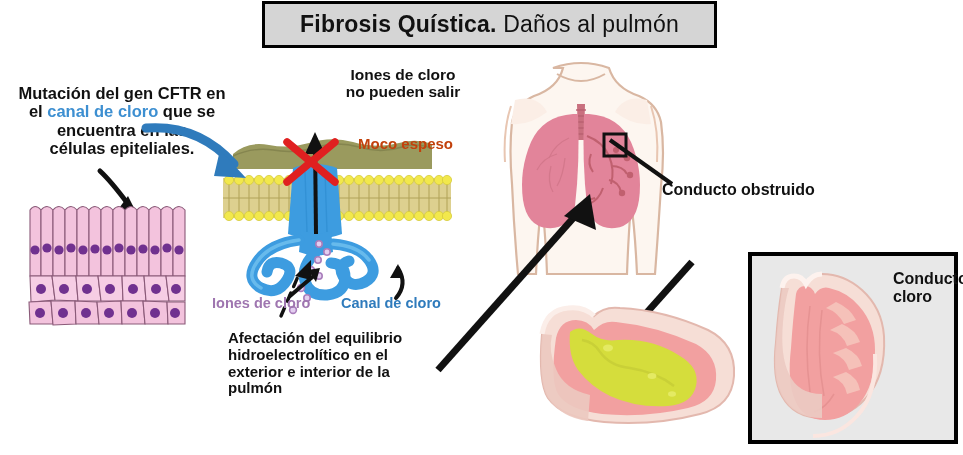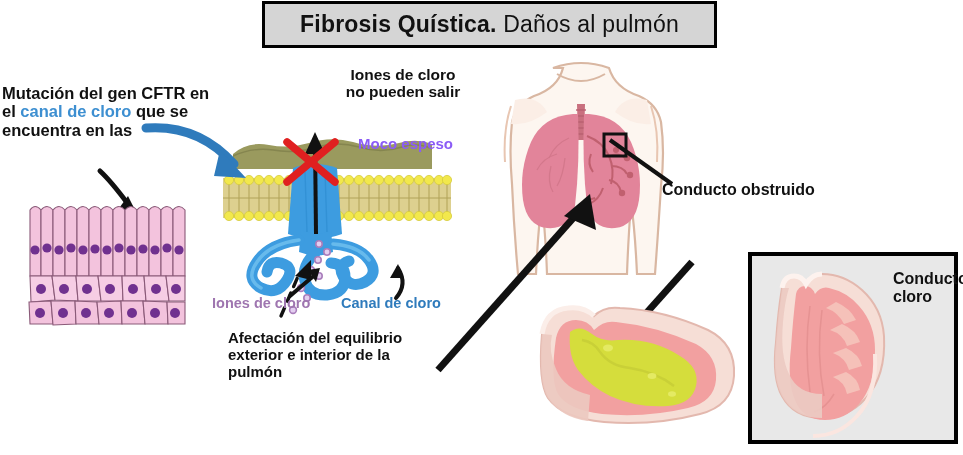--- a/index.html
+++ b/index.html
@@ -20,30 +20,30 @@
   }
   #title-box .ttl{font-size:23px;color:#111;white-space:nowrap;letter-spacing:.2px;}
   #title-box .ttl b{font-weight:bold;}
   #title-box .ttl span.light{font-weight:normal;}
 
   
   .txt{color:#111;line-height:1.12;}
   .cond{font-family:"Liberation Sans Narrow","Liberation Sans",sans-serif;
         font-stretch:condensed;}
   #left-caption{
-    left:2px;top:84px;width:240px;
+    left:2px;top:84px;width:240px;text-align:center;
     font-size:16.5px;font-weight:bold;
   }
   #left-caption .blue{color:#3d8fd1;}
   #ions-out-label{
     left:323px;top:66px;width:160px;text-align:center;
     font-size:15.5px;font-weight:bold;
   }
   #moco-label{
-    left:358px;top:136px;font-size:15px;font-weight:bold;color:#8b5cf6;
+    left:358px;top:136px;font-size:15px;font-weight:bold;color:#c2410c;
   }
   #ions-label{
     left:212px;top:295px;font-size:14.5px;font-weight:bold;color:#9f76b0;
   }
   #canal-label{
     left:341px;top:295px;font-size:14.5px;font-weight:bold;color:#2f7bbc;
   }
   #equilibrio-caption{
     left:228px;top:330px;width:244px;text-align:left;
     font-size:15px;font-weight:bold;
@@ -71,20 +71,21 @@
 <div class="stage">
 
   <div class="abs" id="title-box">
     <div class="ttl"><b>Fibrosis Quística.</b><span class="light"> Daños al pulmón</span></div>
   </div>
 
   <div class="abs txt cond" id="left-caption">
     <div><span>Mutación del </span><span>gen CFTR</span><span> en</span></div>
     <div><span>el </span><span class="blue">canal de cloro</span><span> que se</span></div>
     <div>encuentra en las</div>
+    <div>células epiteliales.</div>
   </div>
 
   <svg class="abs" style="left:90px;top:168px;" width="70" height="55">
     <path d="M10,3 C22,14 32,28 41,40" stroke="#111" stroke-width="5" fill="none" stroke-linecap="round"></path>
     <path d="M38,28 L48,48 L27,43 Z" fill="#111"></path>
   </svg>
 
   <svg class="abs" style="left:28px;top:202px;" width="170" height="125">
     <g stroke="#8a5a78" stroke-width="1.1">
 
@@ -303,20 +304,21 @@
     <path d="M4,28 q14,-12 26,-22" stroke="#111" stroke-width="4" fill="none" stroke-linecap="round"></path>
     <path d="M22,2 L34,0 L30,14 Z" fill="#111"></path>
   </svg>
   <svg class="abs" style="left:366px;top:262px;" width="48" height="40">
     <path d="M30,36 q12,-14 2,-30" stroke="#111" stroke-width="4" fill="none" stroke-linecap="round"></path>
     <path d="M24,16 L32,2 L38,16 Z" fill="#111"></path>
   </svg>
 
   <div class="abs txt cond" id="equilibrio-caption">
     <div>Afectación del equilibrio</div>
+    <div>hidroelectrolítico en el</div>
     <div>exterior e interior de la</div>
     <div>pulmón</div>
   </div>
 
   <svg class="abs" style="left:487px;top:62px;" width="190" height="215">
 
     <path d="M66,6 q28,-10 56,0 q6,20 30,28 q18,8 22,26 q4,30 0,64 q-3,48 -6,88
              l-18,0 q-2,-44 -6,-72 q-3,42 -4,72 l-80,0 q-1,-32 -5,-74 q-4,30 -6,74
              l-18,0 q-4,-44 -6,-90 q-3,-34 0,-62 q4,-18 22,-26 q24,-8 29,-28 Z" fill="#fdf6f0" stroke="#d9b7a2" stroke-width="2.2"></path>
     <path d="M24,44 q-8,24 -6,56" fill="none" stroke="#e8c6b2" stroke-width="2"></path>

